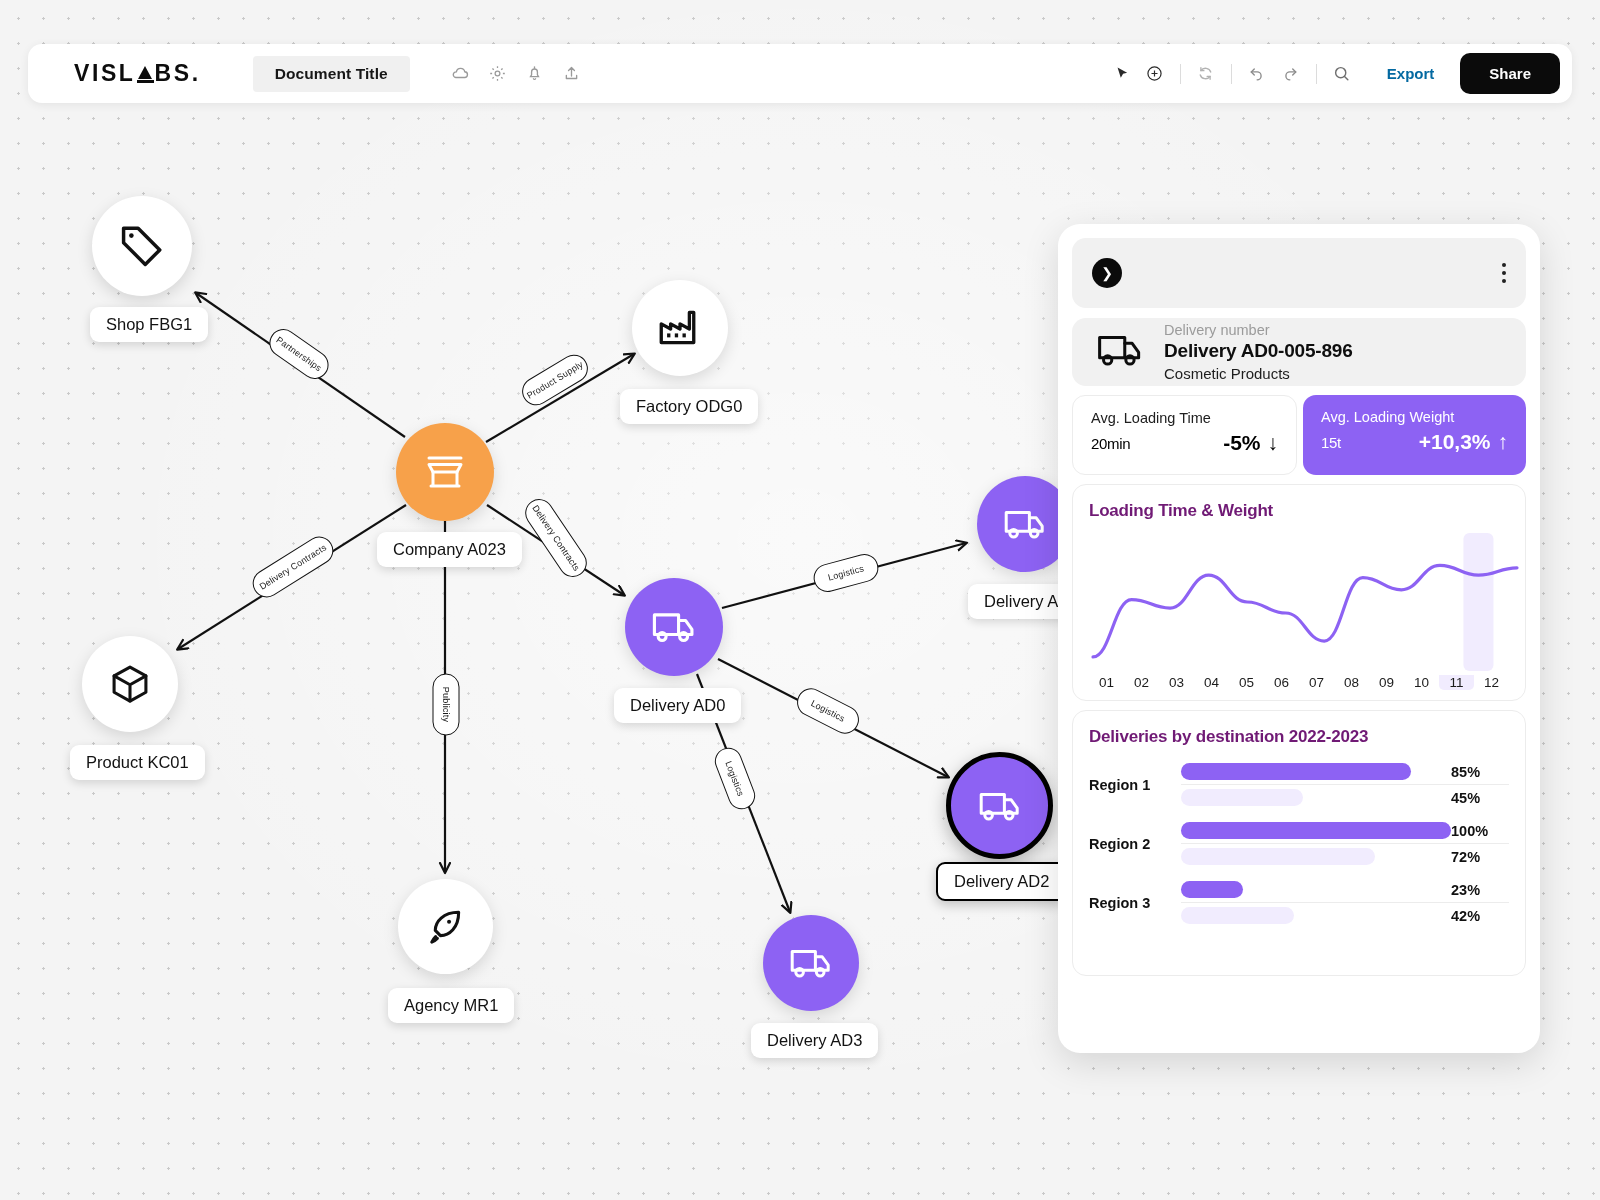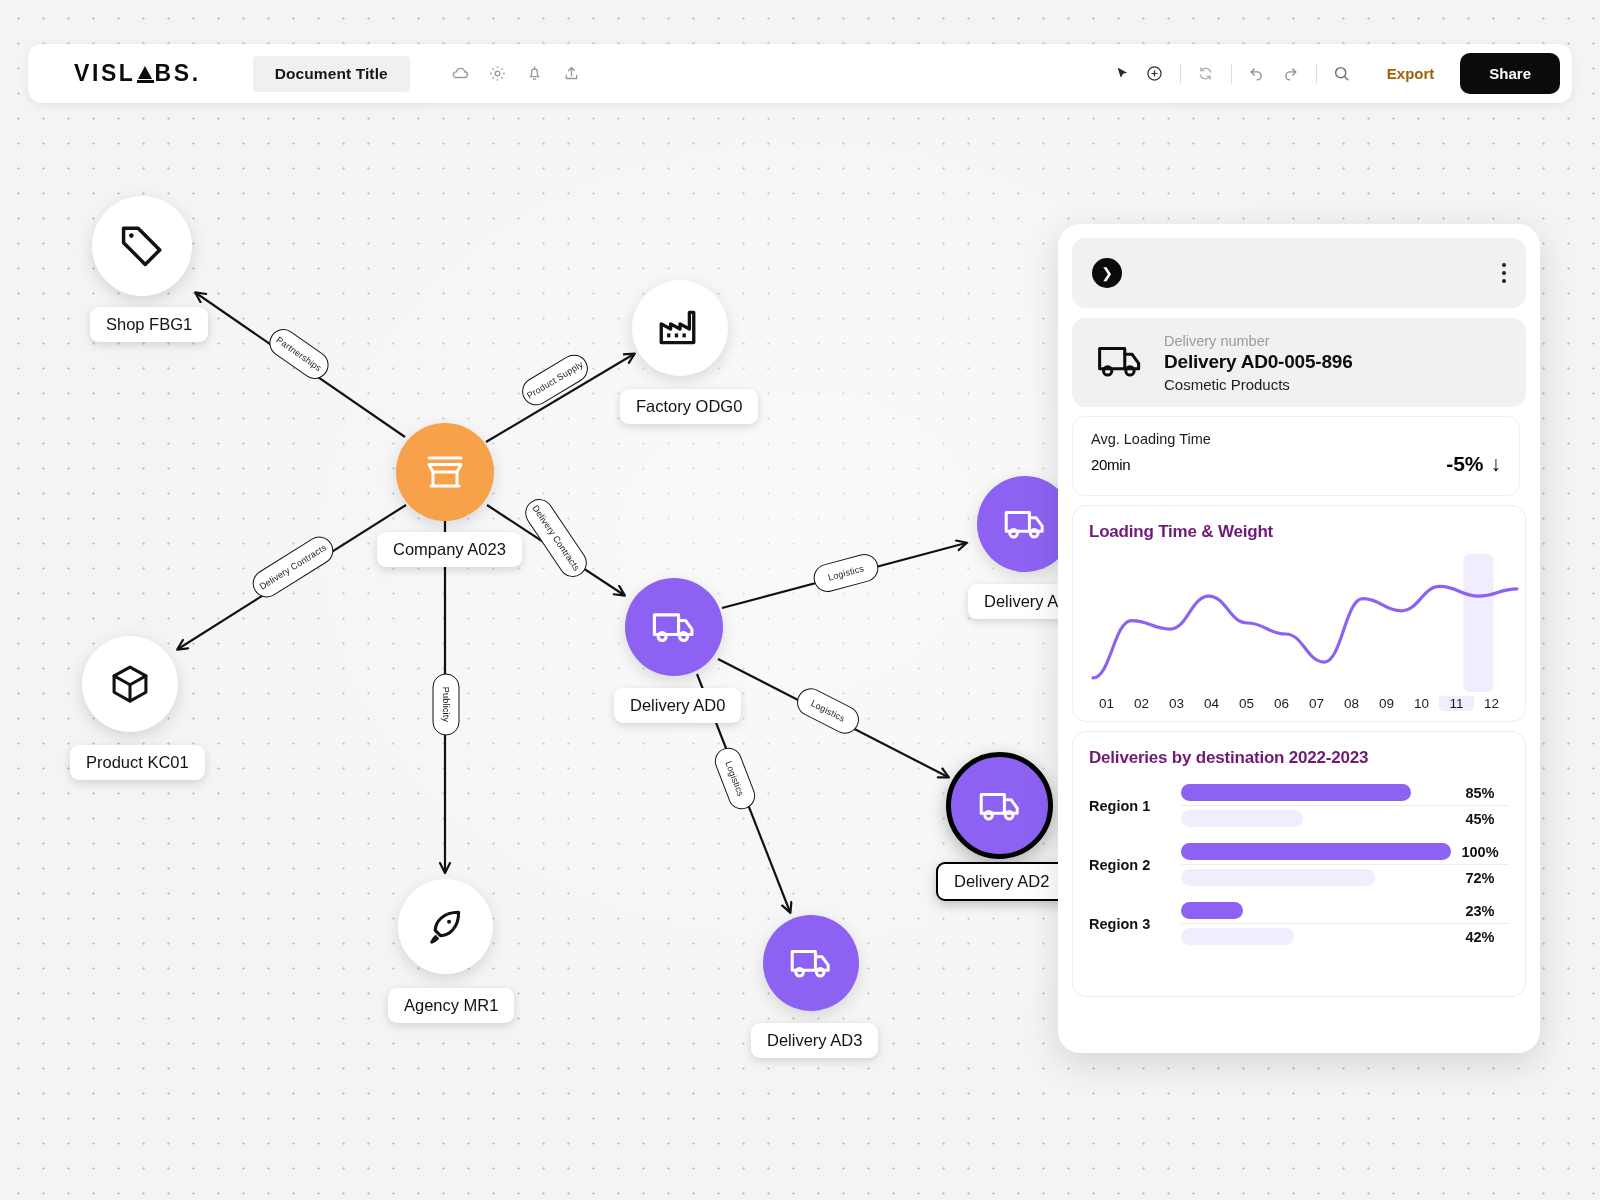--- a/index.html
+++ b/index.html
@@ -43,21 +43,21 @@
     margin-left:52px;height:36px;padding:0 22px;border-radius:4px;
     background:#f0f0f0;display:flex;align-items:center;justify-content:center;
     font-size:15.5px;font-weight:bold;color:#171717;letter-spacing:.1px;
   }
   .tb-icons{display:flex;align-items:center;gap:15px;margin-left:40px;}
   .tb-ic{width:22px;height:22px;display:flex;align-items:center;justify-content:center;color:#9a9a9a;}
   .tb-right{margin-left:auto;display:flex;align-items:center;}
   .tb-right .tb-ic{color:#2a2a2a;}
   .sep{width:1px;height:20px;background:#dcdcdc;margin:0 14px;}
   .exportbtn{
-    font-size:15px;font-weight:bold;color:#a16207;margin:0 26px 0 34px;cursor:pointer;
+    font-size:15px;font-weight:bold;color:#0369a1;margin:0 26px 0 34px;cursor:pointer;
   }
   .sharebtn{
     background:#0b0b0b;color:#fff;font-size:15px;font-weight:bold;
     height:41px;padding:0 29px;border-radius:10px;display:flex;align-items:center;
     margin-right:12px;
   }
   
   #graph{position:absolute;inset:0;z-index:10;}
   .node{
     position:absolute;border-radius:50%;
@@ -91,21 +91,21 @@
     height:70px;background:#f1f1f1;border-radius:14px;margin:4px 4px 0 4px;
     display:flex;align-items:center;padding:0 20px;box-sizing:border-box;
   }
   .collapse{
     width:30px;height:30px;border-radius:50%;background:#0b0b0b;color:#fff;
     display:flex;align-items:center;justify-content:center;font-size:14px;
   }
   .kebab{margin-left:auto;display:flex;flex-direction:column;gap:4px;align-items:center;}
   .kebab i{width:4px;height:4px;border-radius:50%;background:#222;display:block;}
   .p-delivery{
-    margin:10px 4px 9px 4px;background:#f1f1f1;border-radius:14px;height:89px;
+    margin:10px 4px 9px 4px;background:#f1f1f1;border-radius:14px;height:68px;
     display:flex;align-items:center;padding:16px 22px;box-sizing:border-box;gap:18px;
   }
   .d-num{font-size:14.5px;color:#9b9b9b;margin-bottom:2px;}
   .d-title{font-size:19px;font-weight:bold;color:#0e0e0e;letter-spacing:-.2px;}
   .d-sub{font-size:15px;color:#1d1d1d;margin-top:3px;}
   .kpis{display:flex;gap:0;margin:9px 4px 0 4px;}
   .kpi{flex:1;border-radius:13px;padding:14px 18px 16px 18px;box-sizing:border-box;height:80px;}
   .kpi.light{background:#fff;border:1px solid #ececec;}
   .kpi.violet{background:#8d62f3;color:#fff;}
   .kpi-lab{font-size:14.5px;}
@@ -122,21 +122,21 @@
   .ticks span{flex:1;text-align:center;font-size:13.5px;color:#1c1c1c;}
   .ticks span.hl{background:#f1ecfe;border-radius:0 0 5px 5px;}
   .bar-row{display:flex;align-items:center;margin-top:16px;}
   .bar-lab{width:92px;font-size:14.5px;font-weight:bold;color:#121212;}
   .bar-pair{flex:1;}
   .bar-line{display:flex;align-items:center;}
   .bar-track{flex:1;height:17px;position:relative;}
   .bar-fill{height:17px;border-radius:9px;}
   .bar-fill.solid{background:#8d62f3;}
   .bar-fill.ghost{background:#f1ecfe;}
-  .bar-pct{width:58px;text-align:center;font-size:14.5px;font-weight:bold;color:#111;}
+  .bar-pct{width:58px;text-align:left;font-size:14.5px;font-weight:bold;color:#111;}
   .bar-div{height:1px;background:#ececec;margin:4px 0;}
 </style>
 </head>
 <body>
 
 <div id="canvas"></div>
 
 <div id="graph">
   <svg width="1600" height="1200" style="position:absolute;left:0;top:0;">
     <defs>
@@ -363,20 +363,30 @@
       <div class="kpi-lab">Avg. Loading Time</div>
       <div class="kpi-row">
         <span class="kpi-val">20min</span>
         <span class="kpi-delta">
           <span>-5%</span>
           <span>↓</span>
         </span>
       </div>
     </div>
     <div style="width:6px"></div>
+    <div class="kpi violet">
+      <div class="kpi-lab">Avg. Loading Weight</div>
+      <div class="kpi-row">
+        <span class="kpi-val">15t</span>
+        <span class="kpi-delta">
+          <span>+10,3%</span>
+          <span>↑</span>
+        </span>
+      </div>
+    </div>
   </div>
 
   <div class="card" style="height:217px;">
     <div class="card-title">Loading Time &amp; Weight</div>
     <div id="line-plot" style="position:relative;height:144px;margin-top:6px;"><svg width="432" height="144" style="overflow:visible">
           <rect x="374.42181818181814" y="6" width="30.065454545454546" height="138" rx="6" fill="#f1ecfe"></rect>
           <path d="M4,129.9 C21.345454545454547,129.9 25.2,72.56 42.54545454545455,72.56 C59.89090909090909,72.56 63.74545454545455,81.1 81.0909090909091,81.1 C98.43636363636364,81.1 102.2909090909091,48.16 119.63636363636364,48.16 C136.9818181818182,48.16 140.83636363636364,75 158.1818181818182,75 C175.52727272727273,75 179.38181818181818,85.98 196.72727272727272,85.98 C214.07272727272726,85.98 217.92727272727274,114.03999999999999 235.27272727272728,114.03999999999999 C252.61818181818182,114.03999999999999 256.4727272727273,50.60000000000001 273.8181818181818,50.60000000000001 C291.1636363636364,50.60000000000001 295.0181818181818,62.8 312.3636363636364,62.8 C329.70909090909095,62.8 333.56363636363636,38.39999999999999 350.90909090909093,38.39999999999999 C368.25454545454545,38.39999999999999 372.1090909090909,48.16 389.45454545454544,48.16 C406.8,48.16 410.6545454545454,40.84 428,40.84" fill="none" stroke="#8d62f3" stroke-width="3.2" stroke-linecap="round" stroke-linejoin="round"></path>
         </svg></div>
     <div class="ticks" id="line-ticks">
         <span>01</span>

